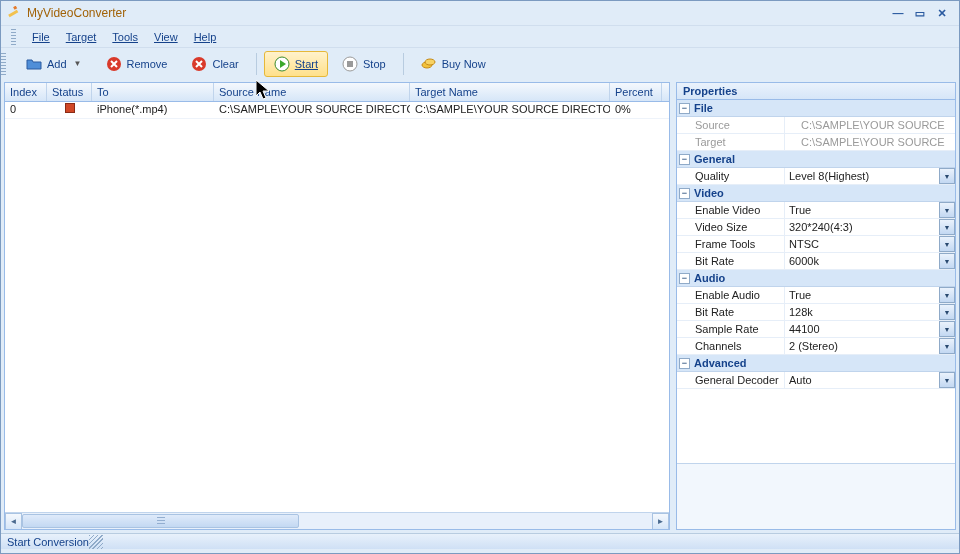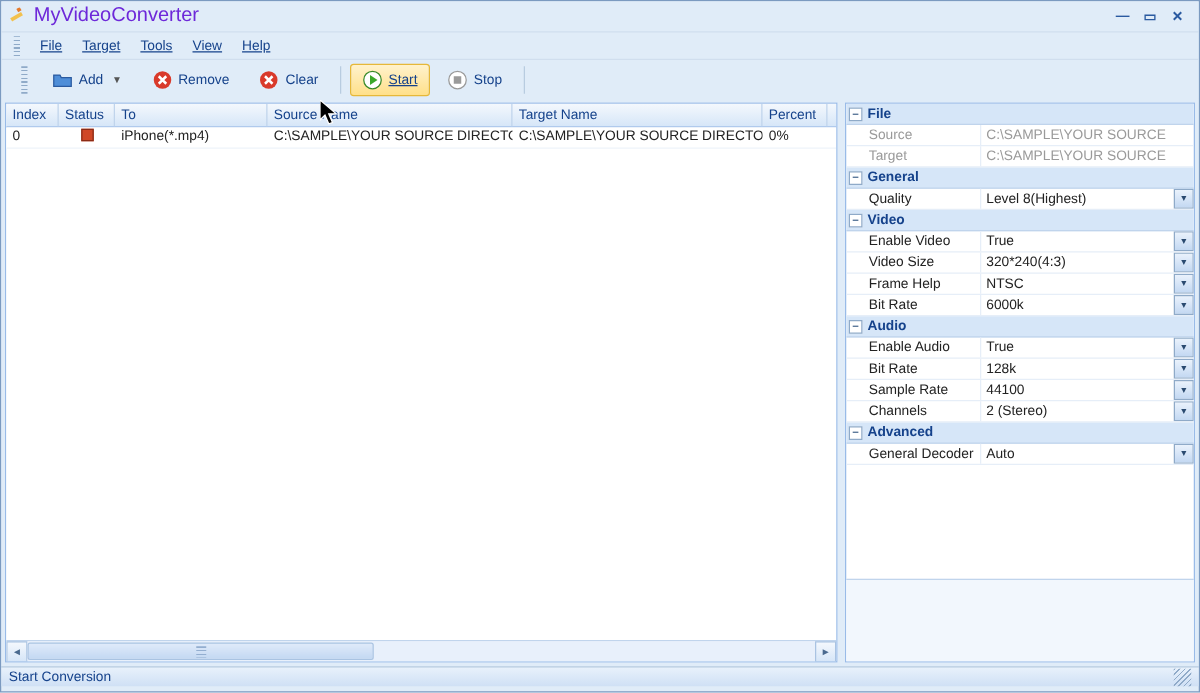--- a/index.html
+++ b/index.html
@@ -14,41 +14,41 @@
   }
   
   .titlebar {
     height: 24px;
     background: #e0ecf8;
     display: flex;
     align-items: center;
     padding: 0 6px;
   }
   .titlebar .app-icon { width:14px; height:14px; margin-right:6px; display:inline-flex; align-items:center; justify-content:center; }
-  .titlebar .title { color:#6d28d9; font-size:16px; }
+  .titlebar .title { color:#a16207; font-size:12px; }
   .titlebar .spacer { flex:1; }
   .titlebar .winbtn { width:22px; height:16px; color:#2a5aa0; display:inline-flex; align-items:center; justify-content:center; font-weight:bold; cursor:default; font-family:Arial; }
   
   .menubar {
     height: 22px;
     background: #e0ecf8;
     display:flex;
     align-items:center;
     padding-left:10px;
     border-top:1px solid #d0deee;
   }
   .menubar .grip { width:5px; height:16px; background:repeating-linear-gradient(180deg,#8faac8 0 1px,transparent 1px 3px); margin-right:8px; }
   .menubar .menu-item { padding:2px 8px; color:#15428b; text-decoration:underline; cursor:default; }
   
   .toolbar {
     height: 32px;
     background:#e0ecf8;
     display:flex;
     align-items:center;
-    padding-left:16px;
+    padding-left:0;
     border-top:1px solid #d0deee;
     gap:4px;
   }
   .toolbar .grip { width:5px; height:22px; background:repeating-linear-gradient(180deg,#8faac8 0 1px,transparent 1px 3px); margin-right:6px; }
   .tbtn {
     display:inline-flex;
     align-items:center;
     height:26px;
     padding:0 9px;
     border:1px solid transparent;
@@ -142,33 +142,33 @@
   .prop-row {
     display:flex;height:17px;border-bottom:1px solid #e6eef8;
   }
   .prop-key {
     width:108px;padding:2px 4px 0 18px;color:#222;overflow:hidden;white-space:nowrap;border-right:1px solid #e6eef8;
   }
   .prop-key.dim{color:#9a9a9a;}
   .prop-val {
     flex:1;padding:2px 4px 0 4px;color:#222;overflow:hidden;white-space:nowrap;position:relative;
   }
-  .prop-val.dim{color:#9a9a9a;}
+  .prop-val.dim{color:#9a9a9a;margin-left:12px;}
   .drop-btn{position:absolute;right:0;top:0;width:16px;height:16px;background:linear-gradient(#eaf2fc,#c3d8f2);border:1px solid #8faac8;display:flex;align-items:center;justify-content:center;font-size:7px;color:#2a4a70;}
   .props-desc {
     height:66px;background:#f2f7fd;border-top:1px solid #c0d4ec;
   }
   
   .statusbar {
     height:16px;
     background:linear-gradient(#e8f1fb,#cfe0f5);
     border-top:1px solid #b8cce0;
     display:flex;align-items:center;padding:0 6px;
     color:#15428b;
-    justify-content:space-between;
+    justify-content:flex-start;
   }
   .size-grip {width:14px;height:14px;background:repeating-linear-gradient(135deg,#8faac8 0 1px,transparent 1px 3px);}
   
   .fake-cursor{position:absolute;left:256px;top:80px;pointer-events:none;z-index:50;}
 </style>
 </head>
 <body>
 
 <div class="titlebar">
   <span class="app-icon">
@@ -235,20 +235,29 @@
   <span class="tbtn">
     <span class="icon-box">
         <svg width="16" height="16" viewBox="0 0 16 16">
           <circle cx="8" cy="8" r="7" fill="#fff" stroke="#9a9a9a"></circle>
           <rect x="5" y="5" width="6" height="6" fill="#9a9a9a"></rect>
         </svg>
       </span>
     <span>Stop</span>
   </span>
   <span class="sep"></span>
+  <span class="tbtn">
+    <span class="icon-box">
+        <svg width="16" height="16" viewBox="0 0 16 16">
+          <ellipse cx="6" cy="9" rx="5" ry="3" fill="#f3c23b" stroke="#c58a16"></ellipse>
+          <ellipse cx="9" cy="6" rx="5" ry="3" fill="#f7d264" stroke="#c58a16"></ellipse>
+        </svg>
+      </span>
+    <span>Buy Now</span>
+  </span>
 </div>
 
 <div class="main">
 
   <div class="grid-panel">
     <div class="grid-header">
       <div class="gcol" style="width:42px">Index</div>
       <div class="gcol" style="width:45px">Status</div>
       <div class="gcol" style="width:122px">To</div>
       <div class="gcol" style="width:196px">Source Name</div>
@@ -268,20 +277,21 @@
     <div class="hscrollbar">
       <div class="arrow-box">◄</div>
       <div class="track">
         <div class="thumb"></div>
       </div>
       <div class="arrow-box">►</div>
     </div>
   </div>
 
   <div class="props">
+    <div class="props-title">Properties</div>
     <div class="props-body">
 
       <div class="section-row">
           <span class="expander">−</span>
           <span>File</span>
         </div>
       <div class="prop-row">
         <div class="prop-key dim">Source</div>
         <div class="prop-val dim">C:\SAMPLE\YOUR SOURCE</div>
       </div>
@@ -305,21 +315,21 @@
         </div>
       <div class="prop-row">
         <div class="prop-key">Enable Video</div>
         <div class="prop-val"><span>True</span><span class="drop-btn">▼</span></div>
       </div>
       <div class="prop-row">
         <div class="prop-key">Video Size</div>
         <div class="prop-val"><span>320*240(4:3)</span><span class="drop-btn">▼</span></div>
       </div>
       <div class="prop-row">
-        <div class="prop-key">Frame Help</div>
+        <div class="prop-key">Frame Tools</div>
         <div class="prop-val"><span>NTSC</span><span class="drop-btn">▼</span></div>
       </div>
       <div class="prop-row">
         <div class="prop-key">Bit Rate</div>
         <div class="prop-val"><span>6000k</span><span class="drop-btn">▼</span></div>
       </div>
 
       <div class="section-row">
           <span class="expander">−</span>
           <span>Audio</span>

